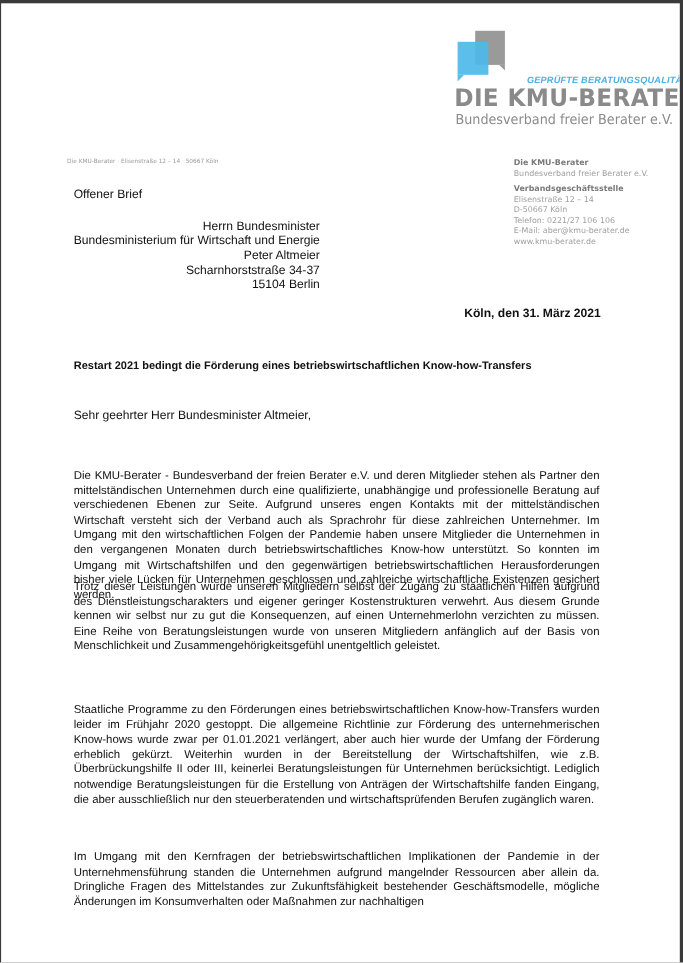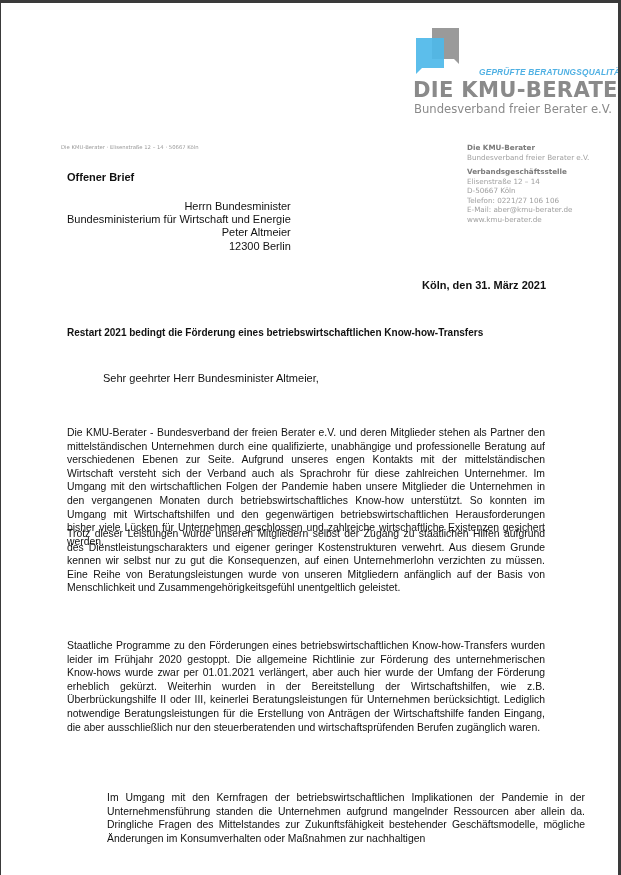--- a/index.html
+++ b/index.html
@@ -10,30 +10,30 @@
   .logo .sq-grey:after { content:""; position:absolute; right:0; bottom:-5px; border-left:5px solid transparent; border-top:5px solid #9a9a9a; }
   .logo .sq-blue { position:absolute; left:3px; top:13px; width:28px; height:30px; background:#4fb9ea; opacity:0.92; }
   .logo .sq-blue:after { content:""; position:absolute; left:0; bottom:-6px; border-right:6px solid transparent; border-top:6px solid #4fb9ea; }
   .logo .tag { position:absolute; left:66px; top:42px; font-size:8.3px; font-weight:bold; font-style:italic; color:#4fb0e3; letter-spacing:0.2px; white-space:nowrap; }
   .logo .name { position:absolute; left:0px; top:52px; font-size:22px; font-weight:bold; color:#8a8a8a; letter-spacing:0.3px; white-space:nowrap; font-family:"DejaVu Sans", sans-serif; transform:scaleX(0.96); transform-origin:left; }
   .logo .sub { position:absolute; left:1px; top:76px; font-size:12.5px; color:#8a8a8a; white-space:nowrap; font-family:"DejaVu Sans", sans-serif; transform:scaleX(0.93); transform-origin:left; }
   .sender { position:absolute; left:60px; top:141px; font-size:5.3px; color:#9a9a9a; white-space:nowrap; font-family:"DejaVu Sans", sans-serif; }
   .side { position:absolute; left:466px; top:140px; font-size:7.2px; color:#a0a0a0; line-height:9.5px; font-family:"DejaVu Sans", sans-serif; white-space:nowrap; }
   .side .b { font-weight:bold; color:#7a7a7a; }
   .side .gap { height:5px; }
-  .doctype { position:absolute; left:66px; top:168px; font-size:11px; font-weight:bold; color:#111; }
+  .doctype { position:absolute; left:66px; top:168px; font-size:11px; font-weight:normal; color:#111; }
   .addr { position:absolute; left:66px; top:197px; font-size:11px; line-height:13.2px; color:#111;text-align:right; }
   .date { position:absolute; left:421px; top:276px; font-size:11px; color:#111; white-space:nowrap;font-weight:bold; }
   .subject { position:absolute; left:66px; top:324px; font-size:10px; font-weight:bold; color:#111; white-space:nowrap;text-align:center; }
-  .greet { position:absolute; left:66px; top:369px; font-size:11px; color:#111;margin-left:36px; }
+  .greet { position:absolute; left:66px; top:369px; font-size:11px; color:#111; }
   .para { position:absolute; left:66px; width:478px; font-size:10.4px; line-height:13.6px; color:#111; text-align:justify; }
   .p1 { top:423px; }
   .p2 { top:524px; }
   .p3 { top:636px; }
-  .p4 { top:788px; height:56px; overflow:hidden;margin-left:40px; }
+  .p4 { top:770px; height:56px; overflow:hidden; }
   .footer { position:absolute; left:467px; top:837px; font-size:7.1px; line-height:9.7px; color:#a0a0a0; font-family:"DejaVu Sans", sans-serif; white-space:nowrap; }
 </style>
 </head>
 <body>
 
 <div class="page">
 
   <div class="logo">
     <div class="sq-grey"></div>
     <div class="sq-blue"></div>
@@ -55,21 +55,22 @@
     <div>E-Mail:  aber@kmu-berater.de</div>
     <div>www.kmu-berater.de</div>
   </div>
 
   <div class="doctype">Offener Brief</div>
 
   <div class="addr">
     <div>Herrn Bundesminister</div>
     <div>Bundesministerium für Wirtschaft und Energie</div>
     <div>Peter Altmeier</div>
-    <div>12300 Berlin</div>
+    <div>Scharnhorststraße 34-37</div>
+    <div>15104 Berlin</div>
   </div>
 
   <div class="date">Köln, den 31. März 2021</div>
 
   <div class="subject">Restart 2021 bedingt die Förderung eines betriebswirtschaftlichen Know-how-Transfers</div>
 
   <div class="greet">Sehr geehrter Herr Bundesminister Altmeier,</div>
 
   <div class="para p1">Die KMU-Berater - Bundesverband der freien Berater e.V. und deren Mitglieder stehen als Partner den mittelständischen Unternehmen durch eine qualifizierte, unabhängige und professionelle Beratung auf verschiedenen Ebenen zur Seite. Aufgrund unseres engen Kontakts mit der mittelständischen Wirtschaft versteht sich der Verband auch als Sprachrohr für diese zahlreichen Unternehmer.  Im Umgang mit den wirtschaftlichen Folgen der Pandemie haben unsere Mitglieder die Unternehmen in den vergangenen Monaten durch betriebswirtschaftliches Know-how unterstützt. So konnten im Umgang mit Wirtschaftshilfen und den gegenwärtigen betriebswirtschaftlichen Herausforderungen bisher viele Lücken für Unternehmen geschlossen und zahlreiche wirtschaftliche Existenzen gesichert werden.</div>
   <div class="para p2">Trotz dieser Leistungen wurde unseren Mitgliedern selbst der Zugang zu staatlichen Hilfen aufgrund des Dienstleistungscharakters und eigener geringer Kostenstrukturen verwehrt. Aus diesem Grunde kennen wir selbst nur zu gut die Konsequenzen, auf einen Unternehmerlohn verzichten zu müssen. Eine Reihe von Beratungsleistungen wurde von unseren Mitgliedern anfänglich auf der Basis von Menschlichkeit und Zusammengehörigkeitsgefühl unentgeltlich geleistet.</div>

